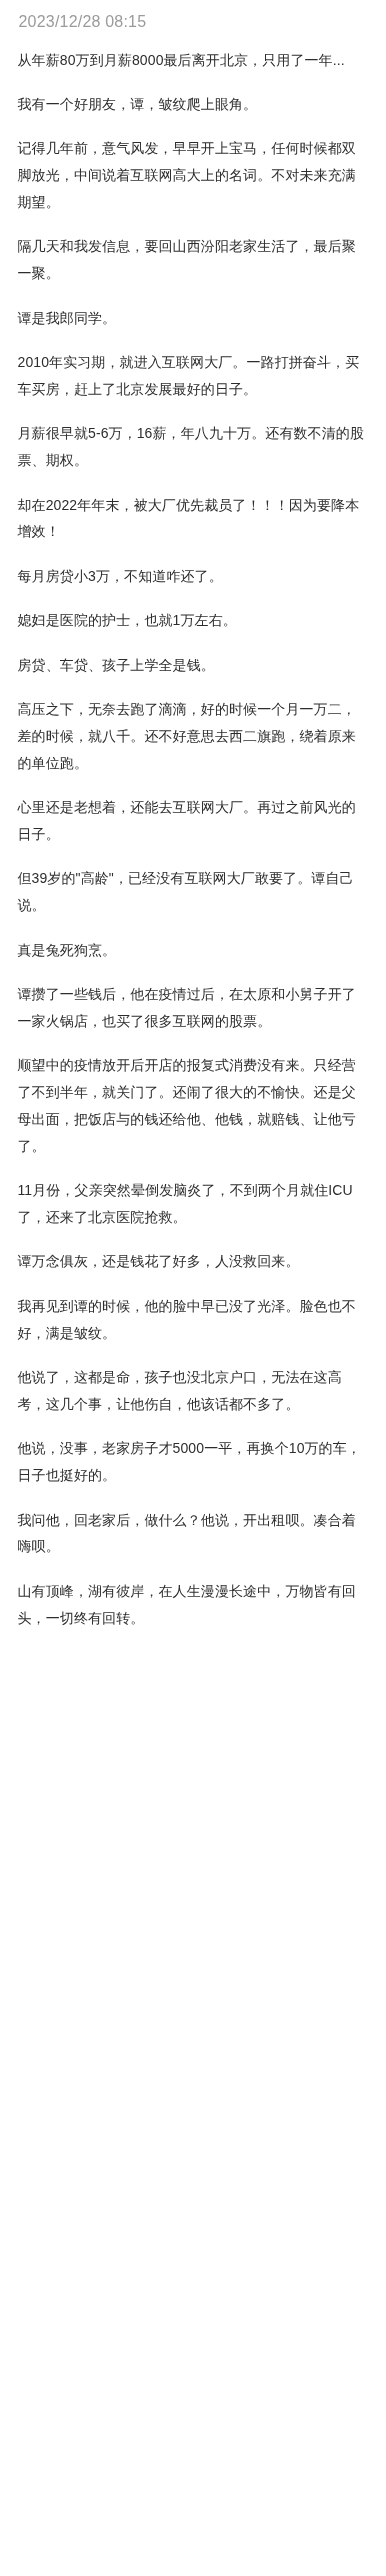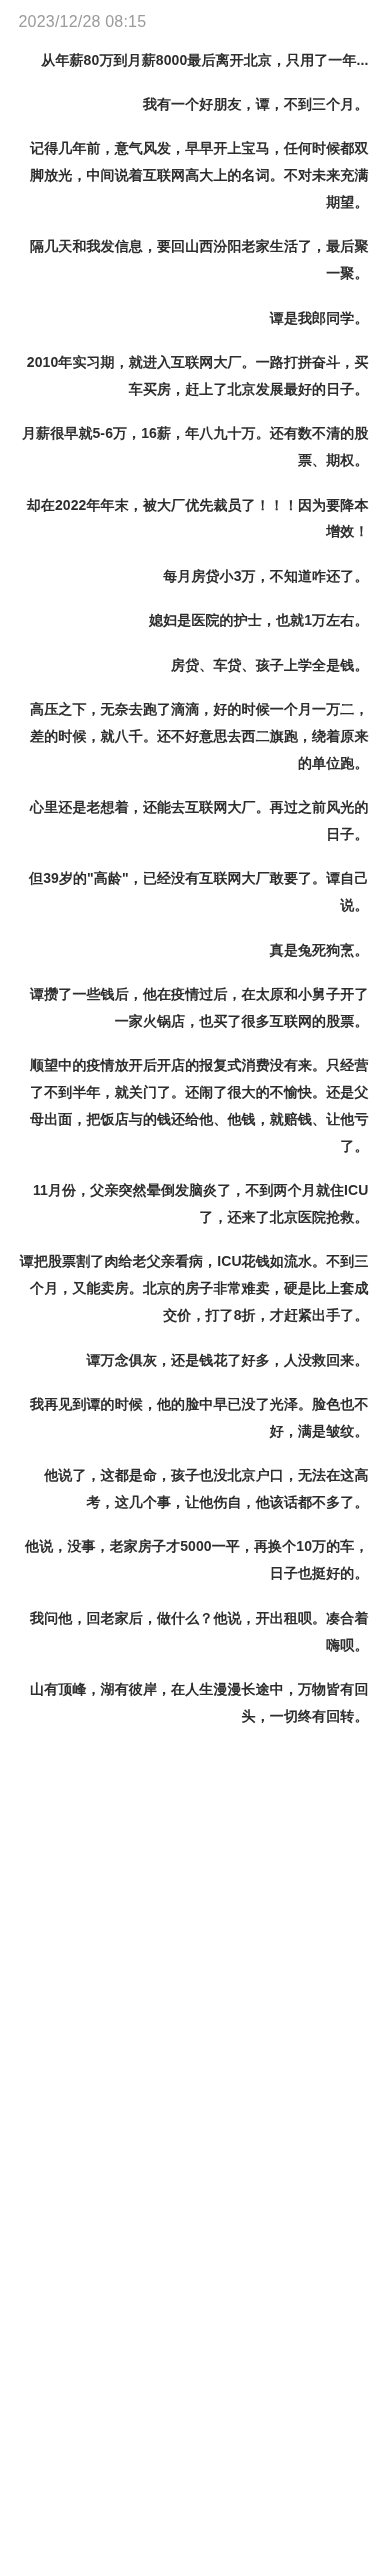--- a/index.html
+++ b/index.html
@@ -27,58 +27,56 @@
     font-family: "Liberation Sans", sans-serif;
   }
   .article {
     font-size: 14px;
     line-height: 1.92;
     color: #2d2d2d;
     letter-spacing: 0.1px;
   }
   .para {
     margin: 0 0 17.5px 0;
-    text-align: right;
+    text-align: left;
     word-break: break-word;
-    font-weight: bold;
   }
   .para.title {
     font-size: 14px;
     line-height: 1.9;
     color: #2d2d2d;
   }
   .para:last-child {
     margin-bottom: 12px;
   }
 </style>
 </head>
 <body>
 
 <div class="page">
   <div class="timestamp">2023/12/28 08:15</div>
   <div class="article">
     <p class="para title">从年薪80万到月薪8000最后离开北京，只用了一年...</p>
-    <p class="para">我有一个好朋友，谭，不到三个月。</p>
+    <p class="para">我有一个好朋友，谭，皱纹爬上眼角。</p>
     <p class="para">记得几年前，意气风发，早早开上宝马，任何时候都双脚放光，中间说着互联网高大上的名词。不对未来充满期望。</p>
     <p class="para">隔几天和我发信息，要回山西汾阳老家生活了，最后聚一聚。</p>
     <p class="para">谭是我郎同学。</p>
     <p class="para">2010年实习期，就进入互联网大厂。一路打拼奋斗，买车买房，赶上了北京发展最好的日子。</p>
     <p class="para">月薪很早就5-6万，16薪，年八九十万。还有数不清的股票、期权。</p>
     <p class="para">却在2022年年末，被大厂优先裁员了！！！因为要降本增效！</p>
     <p class="para">每月房贷小3万，不知道咋还了。</p>
     <p class="para">媳妇是医院的护士，也就1万左右。</p>
     <p class="para">房贷、车贷、孩子上学全是钱。</p>
     <p class="para">高压之下，无奈去跑了滴滴，好的时候一个月一万二，差的时候，就八千。还不好意思去西二旗跑，绕着原来的单位跑。</p>
     <p class="para">心里还是老想着，还能去互联网大厂。再过之前风光的日子。</p>
     <p class="para">但39岁的"高龄"，已经没有互联网大厂敢要了。谭自己说。</p>
     <p class="para">真是兔死狗烹。</p>
     <p class="para">谭攒了一些钱后，他在疫情过后，在太原和小舅子开了一家火锅店，也买了很多互联网的股票。</p>
     <p class="para">顺望中的疫情放开后开店的报复式消费没有来。只经营了不到半年，就关门了。还闹了很大的不愉快。还是父母出面，把饭店与的钱还给他、他钱，就赔钱、让他亏了。</p>
     <p class="para">11月份，父亲突然晕倒发脑炎了，不到两个月就住ICU了，还来了北京医院抢救。</p>
-    <p class="para">谭把股票割了肉给老父亲看病，ICU花钱如流水。不到三个月，又能卖房。北京的房子非常难卖，硬是比上套成交价，打了8折，才赶紧出手了。</p>
     <p class="para">谭万念俱灰，还是钱花了好多，人没救回来。</p>
     <p class="para">我再见到谭的时候，他的脸中早已没了光泽。脸色也不好，满是皱纹。</p>
     <p class="para">他说了，这都是命，孩子也没北京户口，无法在这高考，这几个事，让他伤自，他该话都不多了。</p>
     <p class="para">他说，没事，老家房子才5000一平，再换个10万的车，日子也挺好的。</p>
     <p class="para">我问他，回老家后，做什么？他说，开出租呗。凑合着嗨呗。</p>
     <p class="para">山有顶峰，湖有彼岸，在人生漫漫长途中，万物皆有回头，一切终有回转。</p>
   </div>
 </div>
 
 

